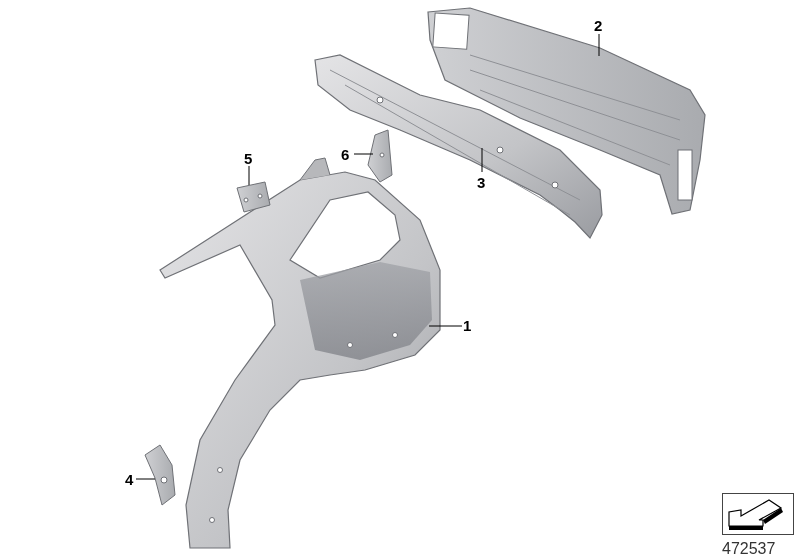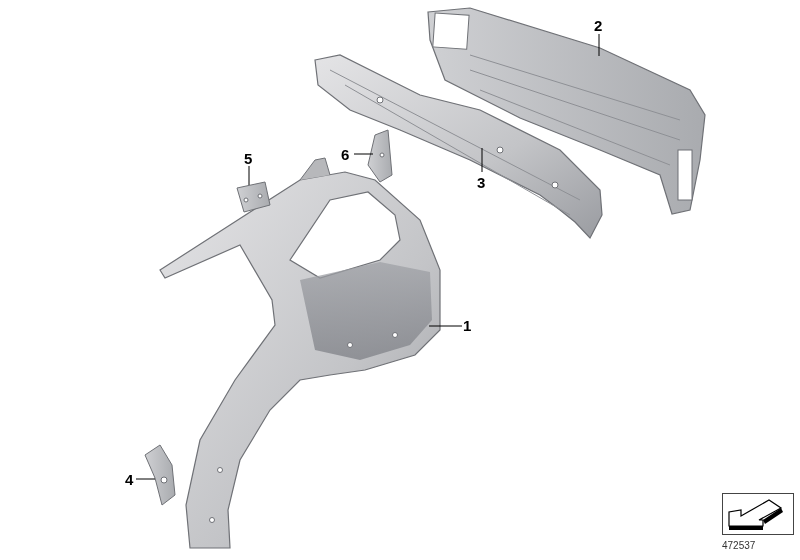--- a/index.html
+++ b/index.html
@@ -1,19 +1,19 @@
 <!DOCTYPE html>
 <html><head>
 <meta charset="utf-8">
 <style>
   html, body { margin:0; padding:0; background:#ffffff; }
   body { width:800px; height:560px; position:relative; overflow:hidden; font-family:"Liberation Sans", sans-serif; }
   #diagram { position:absolute; left:0; top:0; width:800px; height:560px; }
   .callout { position:absolute; font-weight:bold; font-size:15px; color:#000; font-family:"Liberation Sans", sans-serif; line-height:1; }
-  .docnum { position:absolute; left:722px; top:540px; font-size:10px; color:#333; font-family:"Liberation Sans", sans-serif; }
+  .docnum { position:absolute; left:722px; top:540px; font-size:16px; color:#333; font-family:"Liberation Sans", sans-serif; }
   .navbox { position:absolute; left:722px; top:493px; width:70px; height:40px; border:1px solid #444; background:#fff; cursor:pointer; }
 </style>
 </head>
 <body>
 
 <svg id="diagram" viewBox="0 0 800 560" xmlns="http://www.w3.org/2000/svg">
   <defs>
     <linearGradient id="g1" x1="0" y1="0" x2="1" y2="1">
       <stop offset="0" stop-color="#e4e4e6"></stop>
       <stop offset="0.6" stop-color="#c3c4c7"></stop>

